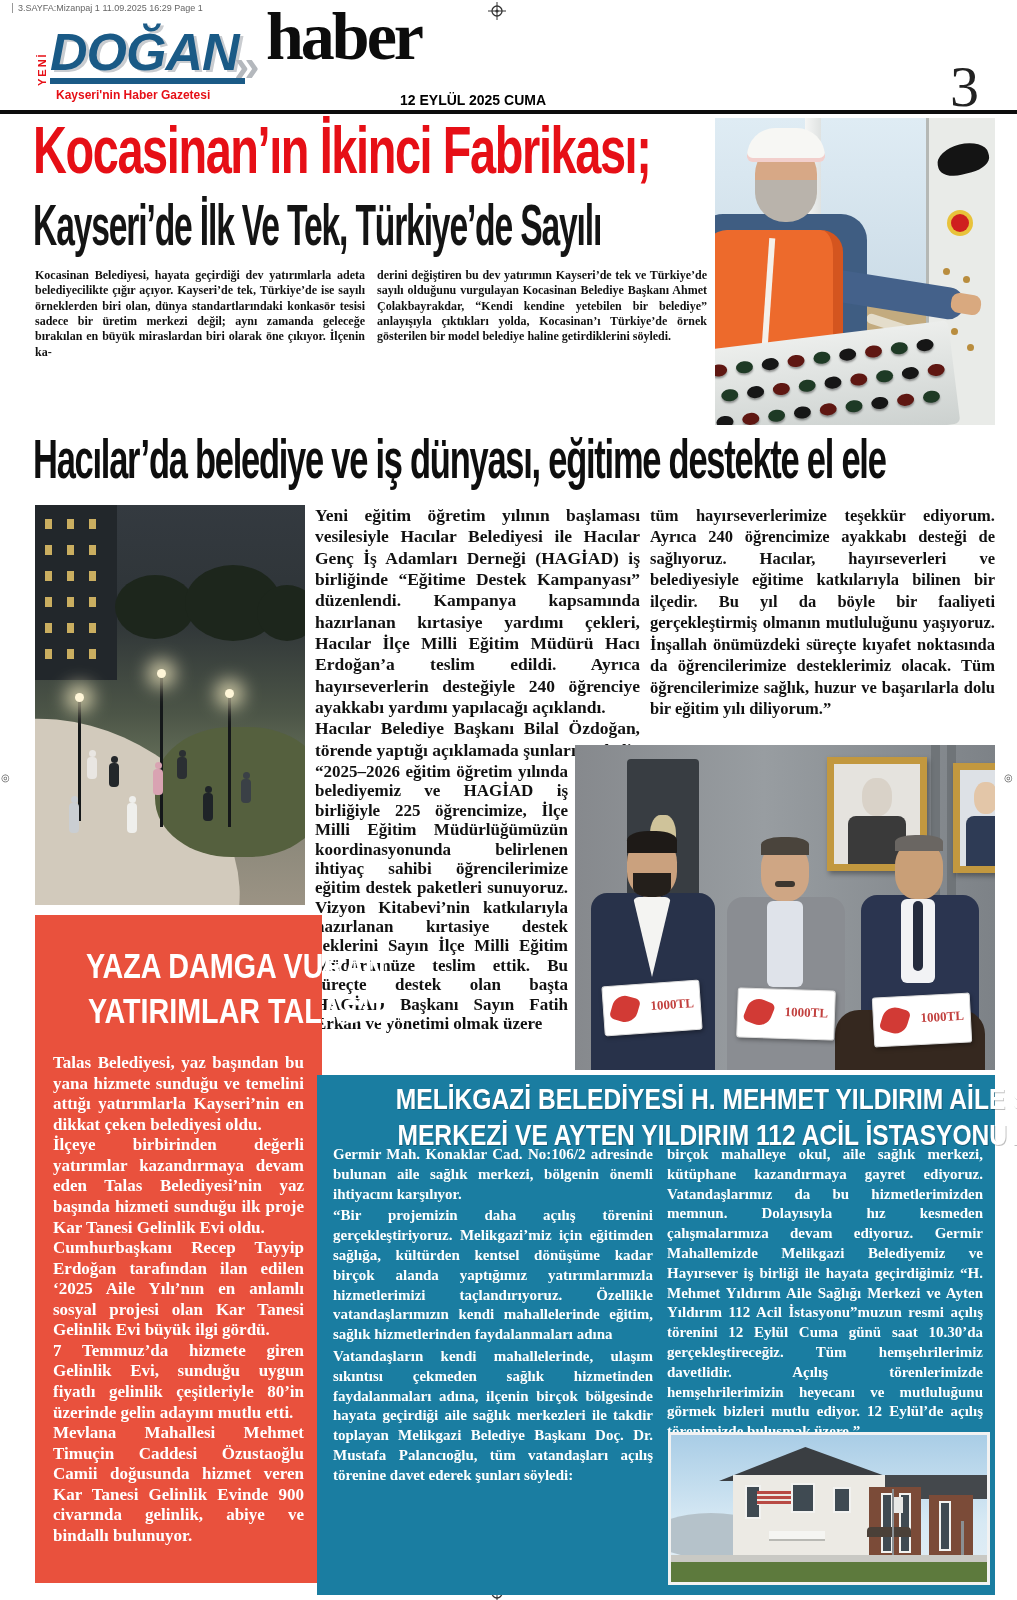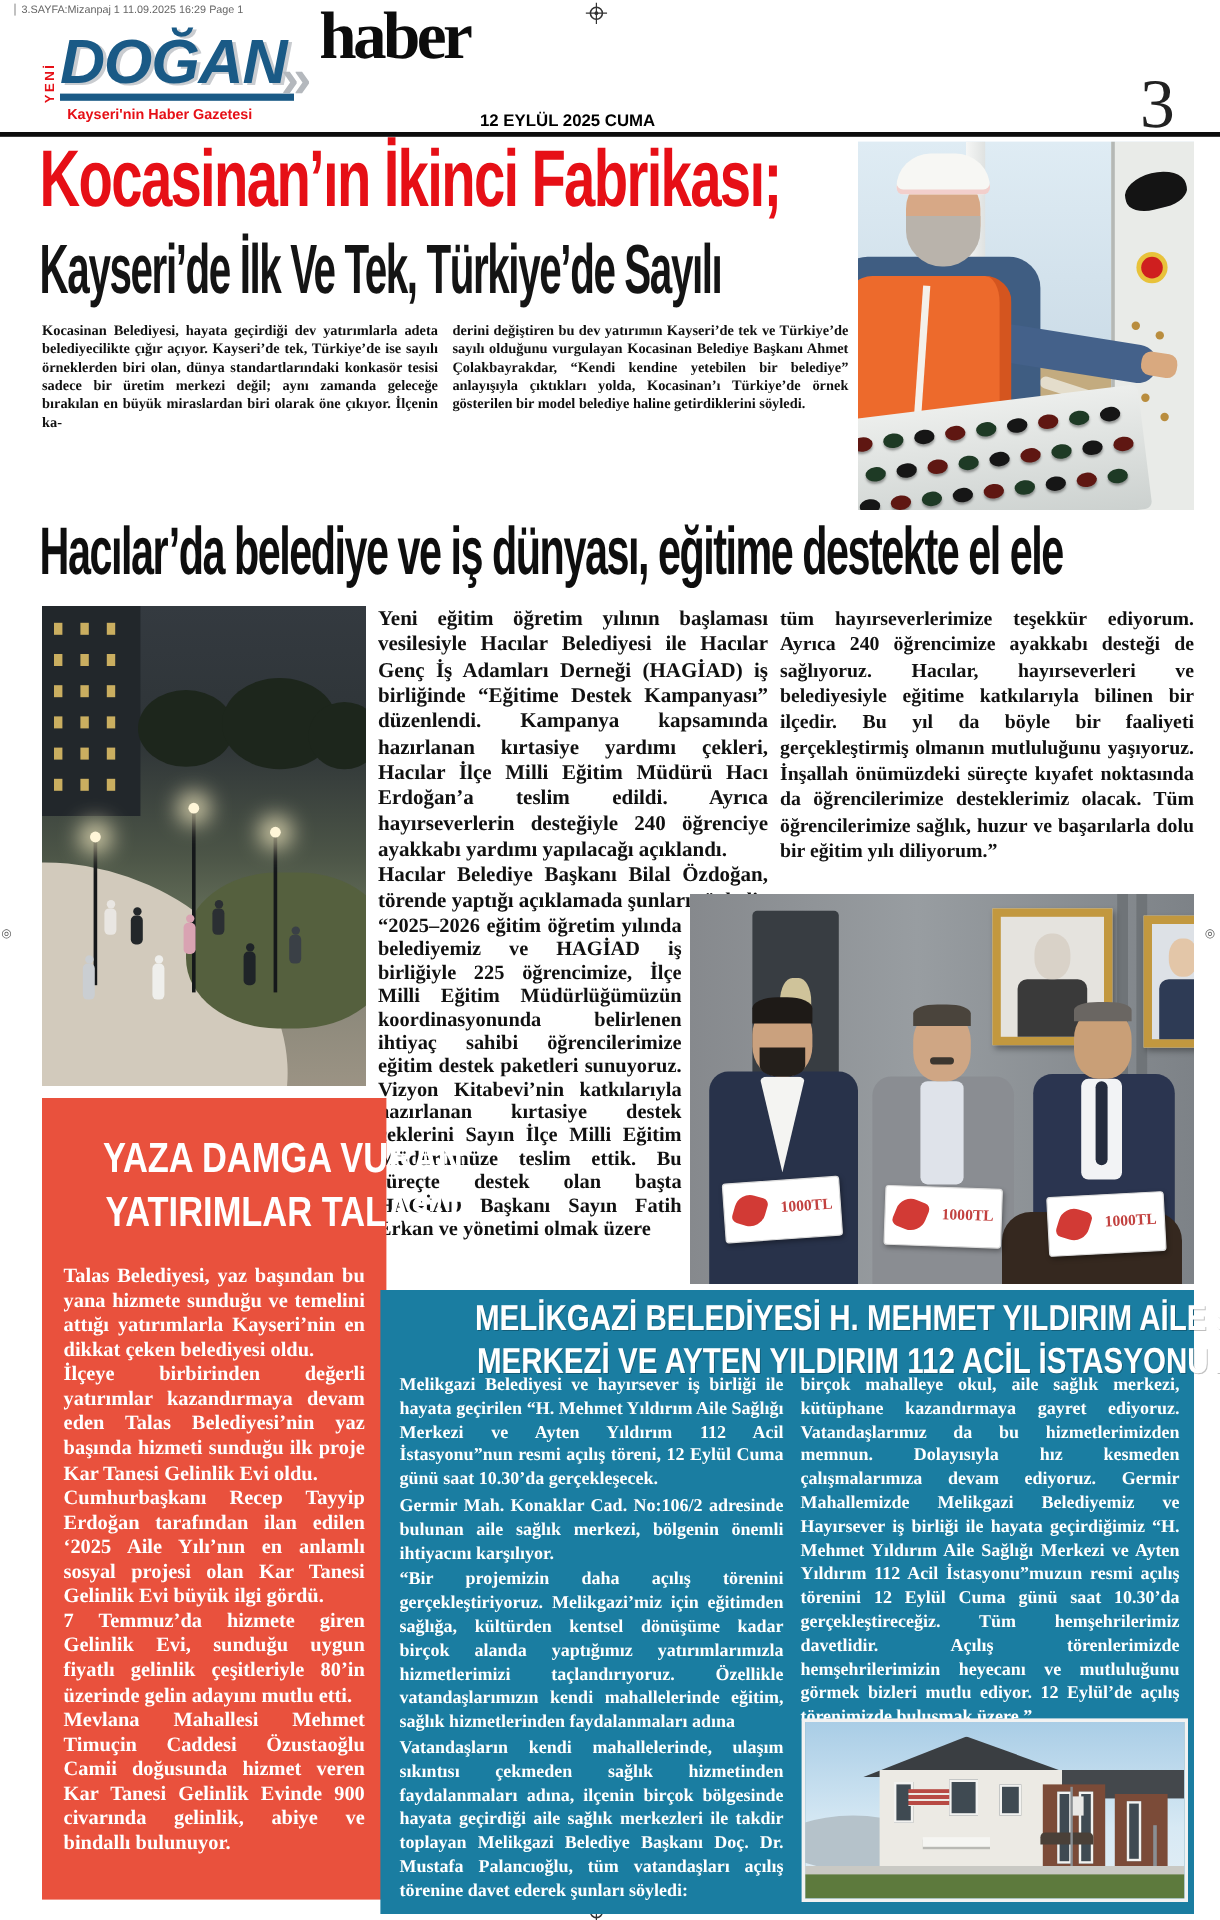--- a/index.html
+++ b/index.html
@@ -17,21 +17,21 @@
   
   .slug{top:3px;left:12px;font-size:9px;color:#666;border-left:1px solid #999;padding-left:5px;}
   .regmark{color:#333;}
   .logo-yeni{top:44px;left:36px;color:var(--red);font-size:11px;font-weight:700;
              writing-mode:vertical-rl;transform:rotate(180deg);letter-spacing:2px;height:42px;}
   .logo-dogan{top:26px;left:50px;font-size:52px;font-weight:700;font-style:italic;
               color:var(--logo-blue);letter-spacing:-1px;text-shadow:3px 2px 0 #c9ccd0;
               border-bottom:6px solid var(--logo-blue);line-height:1.0;padding-right:6px;}
   .logo-chevron{top:38px;left:234px;font-size:46px;font-weight:700;color:#b4b8bd;}
   .logo-haber{top:2px;left:266px;font-family:"Liberation Serif",serif;font-weight:700;
-              font-size:56px;color:#0c0c0c;letter-spacing:-3px;line-height:1.0;}
+              font-size:68px;color:#0c0c0c;letter-spacing:-3px;line-height:1.0;}
   .logo-tagline{top:88px;left:56px;font-size:12px;font-weight:700;color:var(--red);}
   .date-line{top:92px;left:400px;font-size:14px;font-weight:700;color:#000;}
   .slogan{top:80px;left:628px;font-family:"Liberation Serif",serif;font-style:italic;
           font-size:23px;color:#111;}
   .pageno{top:58px;left:950px;font-family:"Liberation Serif",serif;font-size:58px;
           font-weight:400;color:#222;line-height:1.0;}
   .mast-rule{top:110px;left:0;width:1017px;height:4px;background:#0d0d0d;}
   
   .h-red{top:116px;left:33px;font-size:67px;color:var(--red);letter-spacing:-2px;
          transform:scaleX(.70);line-height:1.0;}
@@ -344,21 +344,20 @@
       <p>Mevlana Mahallesi Mehmet Timuçin Caddesi Özustaoğlu Camii doğusunda hizmet veren Kar Tanesi Gelinlik Evinde 900 civarında gelinlik, abiye ve bindallı bulunuyor.</p>
     </div>
   </div>
 
   <div class="abs melik">
     <div class="melik-title">
       <span class="cond">MELİKGAZİ BELEDİYESİ H. MEHMET YILDIRIM AİLE SAĞLIĞI</span><br>
       <span class="cond">MERKEZİ VE AYTEN YILDIRIM 112 ACİL İSTASYONU AÇILIYOR</span>
     </div>
     <div class="serifbody melik-col melik-left">
-      <p>Melikgazi Belediyesi ve hayırsever iş birliği ile hayata geçirilen “H. Mehmet Yıldırım Aile Sağlığı Merkezi ve Ayten Yıldırım 112 Acil İstasyonu”nun resmi açılış töreni, 12 Eylül Cuma günü saat 10.30’da gerçekleşecek.</p>
       <p>Germir Mah. Konaklar Cad. No:106/2 adresinde bulunan aile sağlık merkezi, bölgenin önemli ihtiyacını karşılıyor.</p>
       <p>“Bir projemizin daha açılış törenini gerçekleştiriyoruz. Melikgazi’miz için eğitimden sağlığa, kültürden kentsel dönüşüme kadar birçok alanda yaptığımız yatırımlarımızla hizmetlerimizi taçlandırıyoruz. Özellikle vatandaşlarımızın kendi mahallelerinde eğitim, sağlık hizmetlerinden faydalanmaları adına</p>
       <p>Vatandaşların kendi mahallelerinde, ulaşım sıkıntısı çekmeden sağlık hizmetinden faydalanmaları adına, ilçenin birçok bölgesinde hayata geçirdiği aile sağlık merkezleri ile takdir toplayan Melikgazi Belediye Başkanı Doç. Dr. Mustafa Palancıoğlu, tüm vatandaşları açılış törenine davet ederek şunları söyledi:</p>
     </div>
     <div class="serifbody melik-col melik-right">
       <p>birçok mahalleye okul, aile sağlık merkezi, kütüphane kazandırmaya gayret ediyoruz. Vatandaşlarımız da bu hizmetlerimizden memnun. Dolayısıyla hız kesmeden çalışmalarımıza devam ediyoruz. Germir Mahallemizde Melikgazi Belediyemiz ve Hayırsever iş birliği ile hayata geçirdiğimiz “H. Mehmet Yıldırım Aile Sağlığı Merkezi ve Ayten Yıldırım 112 Acil İstasyonu”muzun resmi açılış törenini 12 Eylül Cuma günü saat 10.30’da gerçekleştireceğiz. Tüm hemşehrilerimiz davetlidir. Açılış törenlerimizde hemşehrilerimizin heyecanı ve mutluluğunu görmek bizleri mutlu ediyor. 12 Eylül’de açılış törenimizde buluşmak üzere.”</p>
     </div>
   </div>
 
   <div class="abs photo photo4">

